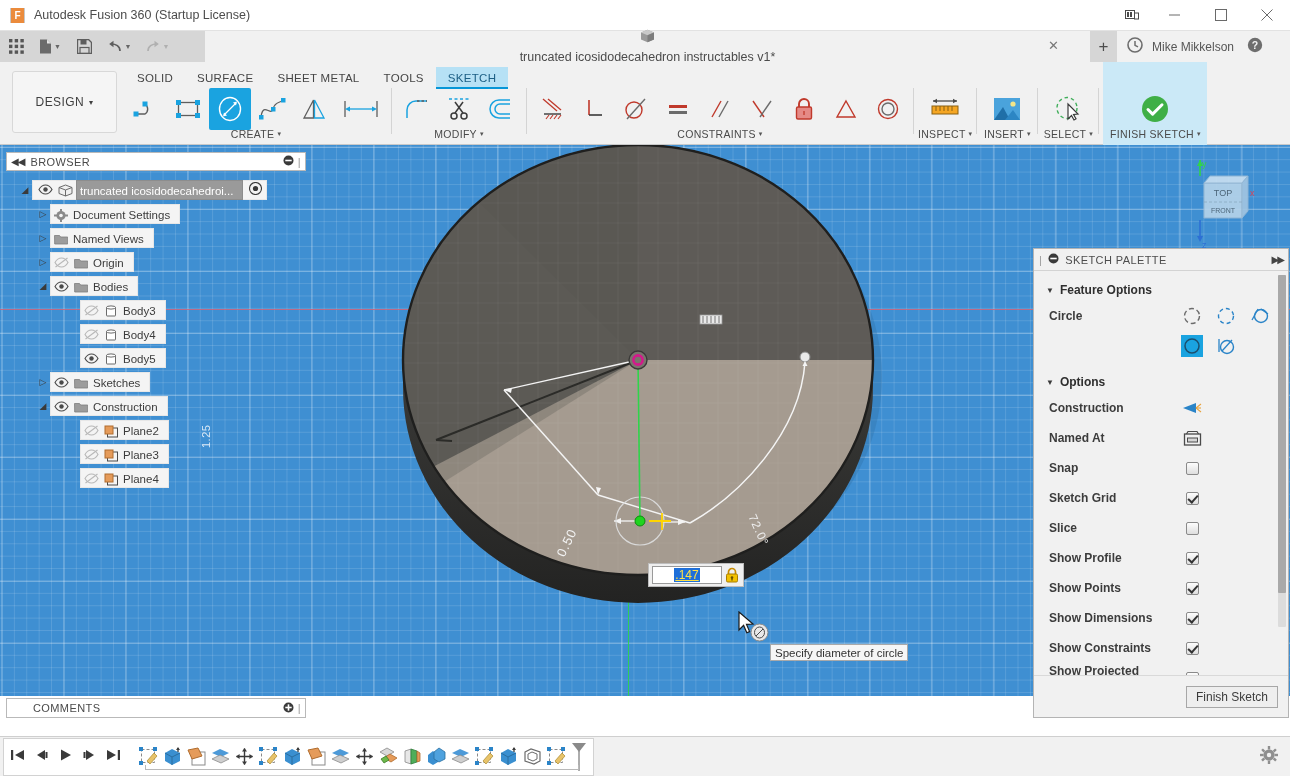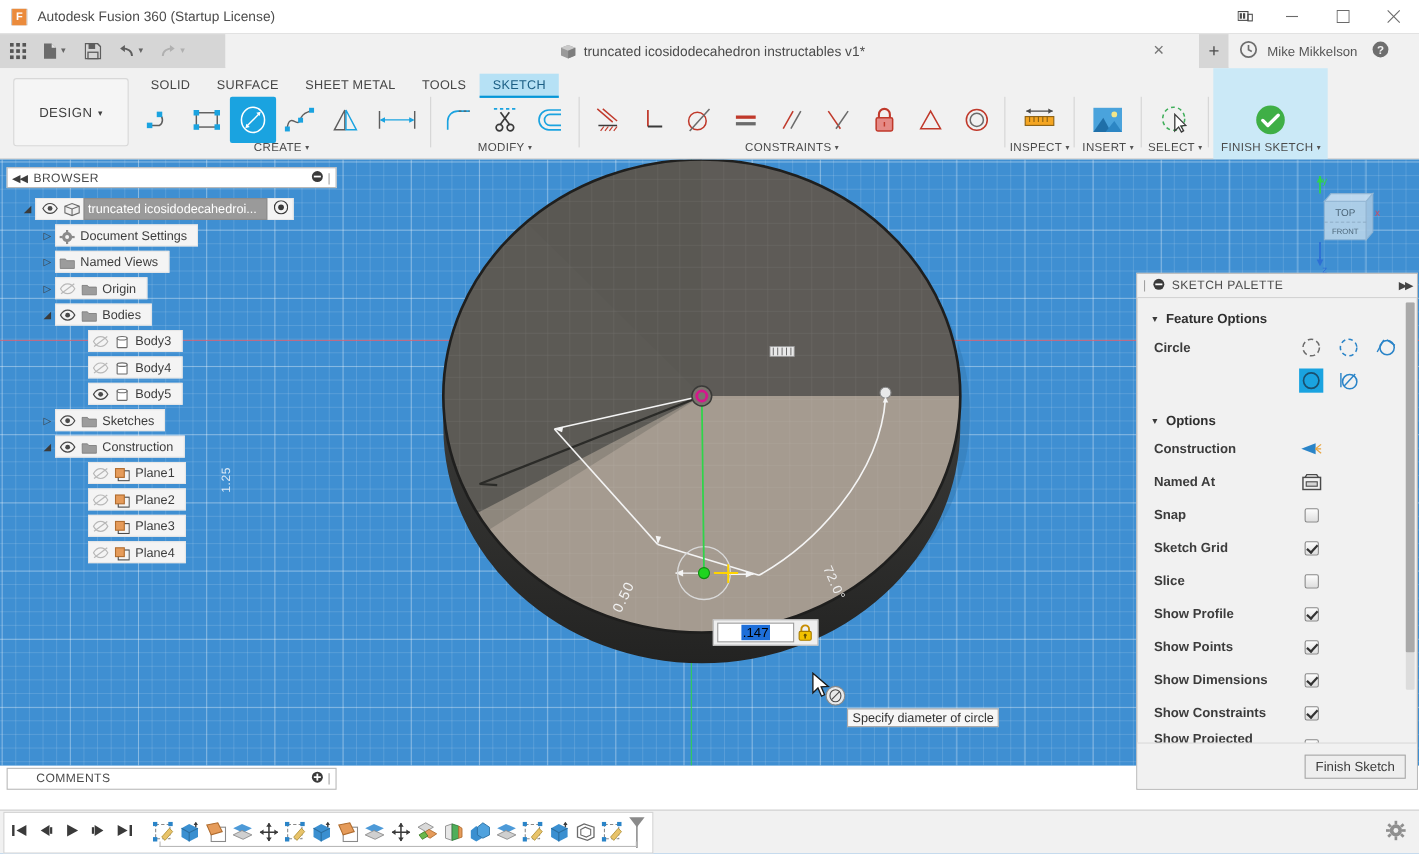--- a/index.html
+++ b/index.html
@@ -44,20 +44,21 @@
     position:absolute; left:0; top:0; height:31px; width:205px;
     background:#d6d6d6; display:flex; align-items:center;
   }
   .qa-btn { height:31px; display:flex; align-items:center; justify-content:center; color:#565656; }
   .qa-caret { font-size:7px; color:#666; margin-left:2px; }
 
   .doc-tab {
     position:absolute; left:205px; top:0; height:31px; width:885px;
     background:#f1f1f1; display:flex; align-items:center; justify-content:center;
     gap:7px;
+    flex-direction:column;
   }
   .doc-tab .cube-ico { width:15px; height:14px; }
   .doc-tab .tab-title { font-size:12.5px; color:#4b4b4b; }
   .tab-close {
     position:absolute; right:30px; top:9px; width:13px; height:13px;
     color:#777; font-size:13px; line-height:12px; text-align:center;
   }
   .tab-plus {
     position:absolute; left:1090px; top:0; width:27px; height:31px;
     background:#d6d6d6; display:flex; align-items:center; justify-content:center;
@@ -150,21 +151,21 @@
   }
   .diam-input {
     position:absolute; left:648px; top:418px; width:96px; height:24px;
     background:#efefef; border:1px solid #bdbdbd; display:flex; align-items:center;
     padding:0 3px; gap:3px;
   }
   .diam-field {
     width:70px; height:18px; background:#ffffff; border:1px solid #9a9a9a;
     font-size:12px; color:#1a1a1a; line-height:17px; text-align:center;
   }
-  .diam-field span { background:#1e6fd9; color:#000000; padding:0 1px; }
+  .diam-field span { background:#1e6fd9; color:#fde047; padding:0 1px;text-decoration:underline; }
   .lock-ico { width:14px; height:16px; flex:none; }
   .tooltip {
     position:absolute; left:770px; top:499px; height:17px;
     background:#f6f6f6; border:1px solid #a9a9a9; padding:0 4px;
     font-size:11.5px; color:#333; line-height:16px; white-space:nowrap;
   }
   .cursor-arrow { position:absolute; left:738px; top:466px; width:18px; height:24px; }
   .cursor-badge { position:absolute; left:750px; top:478px; width:19px; height:19px; }
 
   
@@ -993,37 +994,20 @@
           </span>
           <span class="fold">
             <svg width="14" height="12" viewBox="0 0 14 12">
                 <path d="M0.5 2.5h5l1.2 1.5h7v7h-13z" fill="#9c9c9c" stroke="#7d7d7d" stroke-width="0.8"></path>
               </svg>
           </span>
           <span>Construction</span>
         </span>
       </div>
 
-      <div class="tnode" style="padding-left:74px">
-        <span class="tpill">
-          <span class="eye">
-            <svg width="15" height="11" viewBox="0 0 15 11" opacity=".35">
-                <path d="M7.5 1C3.5 1 1 5.5 1 5.5S3.5 10 7.5 10 14 5.5 14 5.5 11.5 1 7.5 1z" fill="none" stroke="#4a4a4a" stroke-width="1.1"></path>
-                <line x1="1.5" y1="10" x2="13.5" y2="1" stroke="#4a4a4a" stroke-width="1.1"></line>
-              </svg>
-          </span>
-          <span class="fold">
-            <svg width="14" height="13" viewBox="0 0 14 13">
-                <rect x="3.5" y="3" width="10" height="9" fill="none" stroke="#4a4a4a" stroke-width="1"></rect>
-                <rect x="1" y="1" width="8" height="8" fill="#e59b5a" stroke="#b06c2e" stroke-width="1"></rect>
-              </svg>
-          </span>
-          <span>Plane1</span>
-        </span>
-      </div>
 
       <div class="tnode" style="padding-left:74px">
         <span class="tpill">
           <span class="eye">
             <svg width="15" height="11" viewBox="0 0 15 11" opacity=".35">
                 <path d="M7.5 1C3.5 1 1 5.5 1 5.5S3.5 10 7.5 10 14 5.5 14 5.5 11.5 1 7.5 1z" fill="none" stroke="#4a4a4a" stroke-width="1.1"></path>
                 <line x1="1.5" y1="10" x2="13.5" y2="1" stroke="#4a4a4a" stroke-width="1.1"></line>
               </svg>
           </span>
           <span class="fold">

